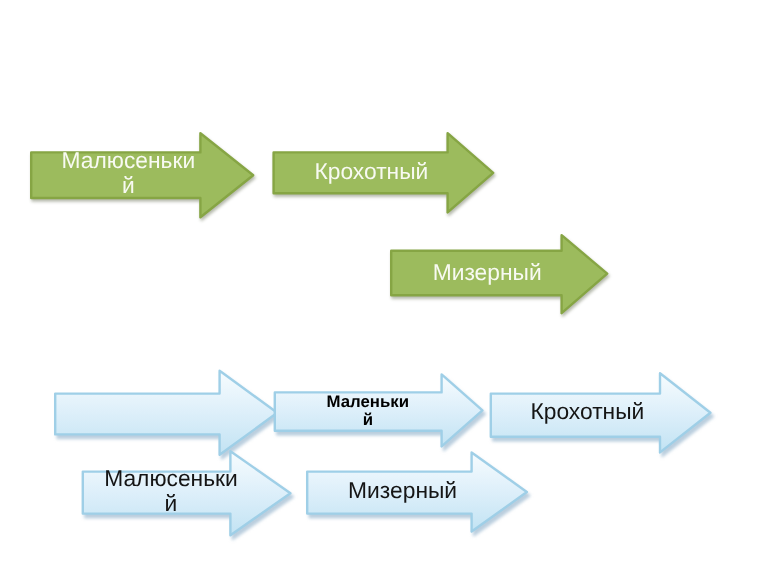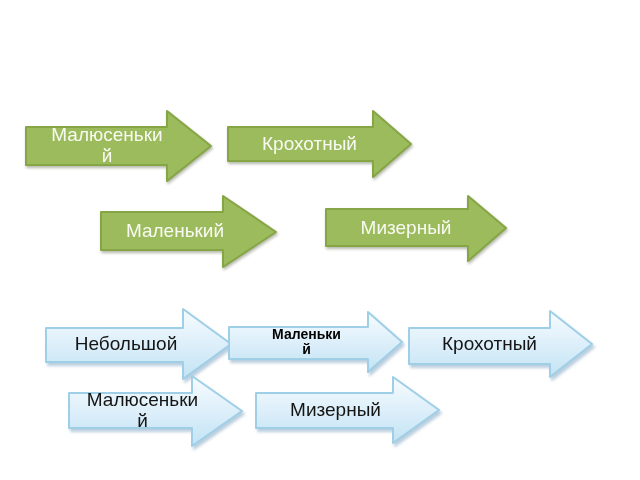--- a/index.html
+++ b/index.html
@@ -50,39 +50,32 @@
 й</div>
   </div>
 
   <div class="arrow green" style="left:227px;top:110px;width:185px;height:68px">
     <svg width="185" height="68" viewBox="0 0 185 68">
       <polygon class="g" points="1,17 146,17 146,1 184,34 146,67 146,51 1,51"></polygon>
     </svg>
     <div class="lbl glbl" style="width:165px">Крохотный</div>
   </div>
 
-  <div class="arrow green" style="left:100px;top:195px;width:177px;height:73px">
-    <svg width="177" height="73" viewBox="0 0 177 73">
-      <polygon class="g" points="1,17 123,17 123,1 176,37 123,72 123,55 1,55"></polygon>
-    </svg>
-    <div class="lbl glbl" style="width:150px">Маленький</div>
-  </div>
 
   <div class="arrow green" style="left:325px;top:195px;width:182px;height:67px">
     <svg width="182" height="67" viewBox="0 0 182 67">
       <polygon class="g" points="1,14 143,14 143,1 181,33 143,66 143,51 1,51"></polygon>
     </svg>
     <div class="lbl glbl" style="width:162px">Мизерный</div>
   </div>
 
   <div class="arrow blue" style="left:45px;top:308px;width:187px;height:72px">
     <svg width="187" height="72" viewBox="0 0 187 72">
       <polygon class="b" points="1,20 138,20 138,1 186,36 138,71 138,54 1,54"></polygon>
     </svg>
-    <div class="lbl blbl" style="width:162px">Небольшой</div>
   </div>
 
   <div class="arrow blue" style="left:228px;top:311px;width:175px;height:62px">
     <svg width="175" height="62" viewBox="0 0 175 62">
       <polygon class="b" points="1,16 140,16 140,1 174,31 140,61 140,48 1,48"></polygon>
     </svg>
     <div class="lbl blbl bold" style="width:157px">Маленьки
 й</div>
   </div>
 

